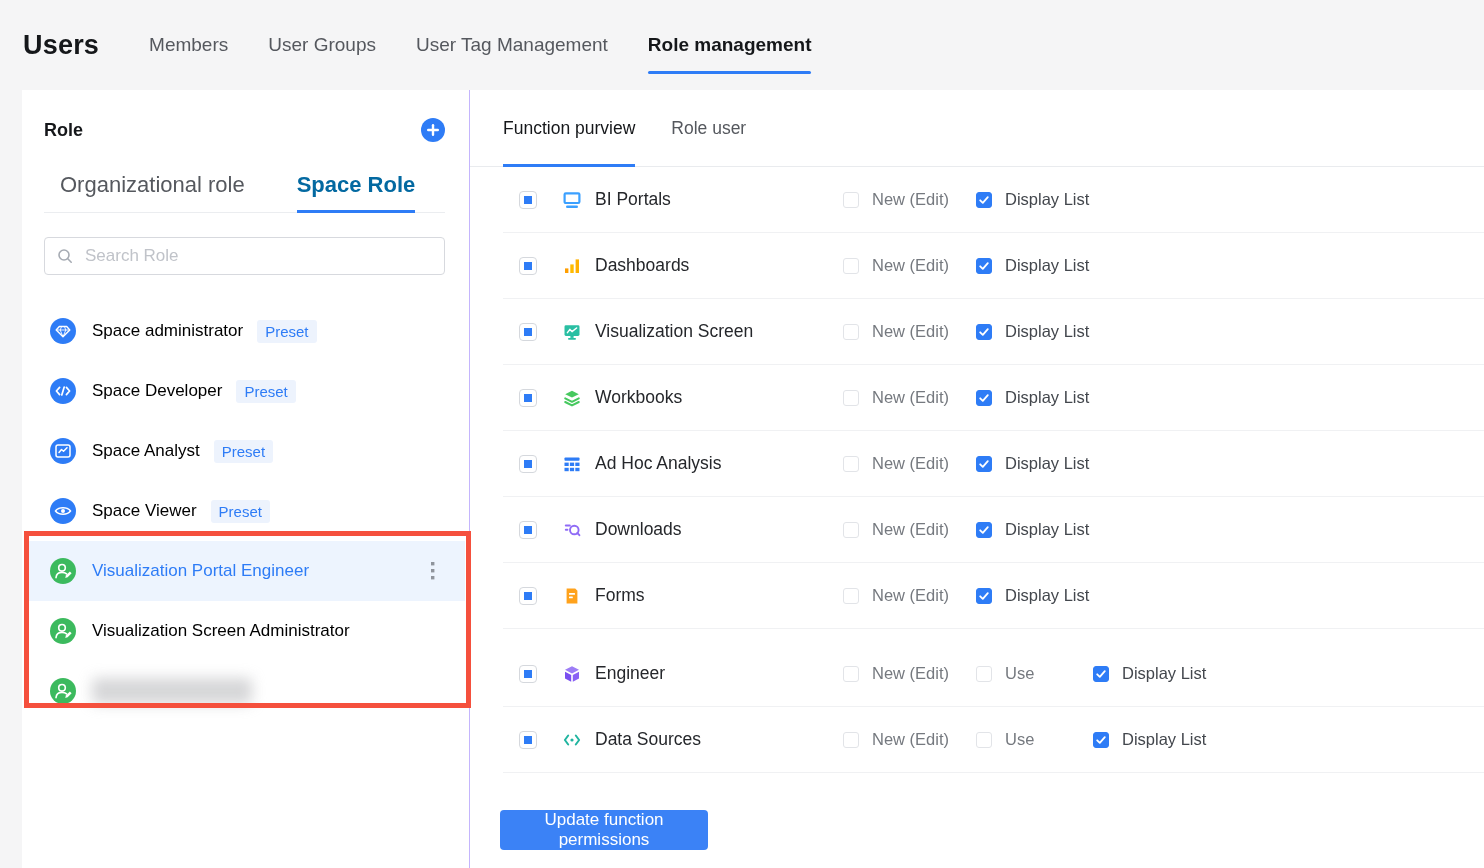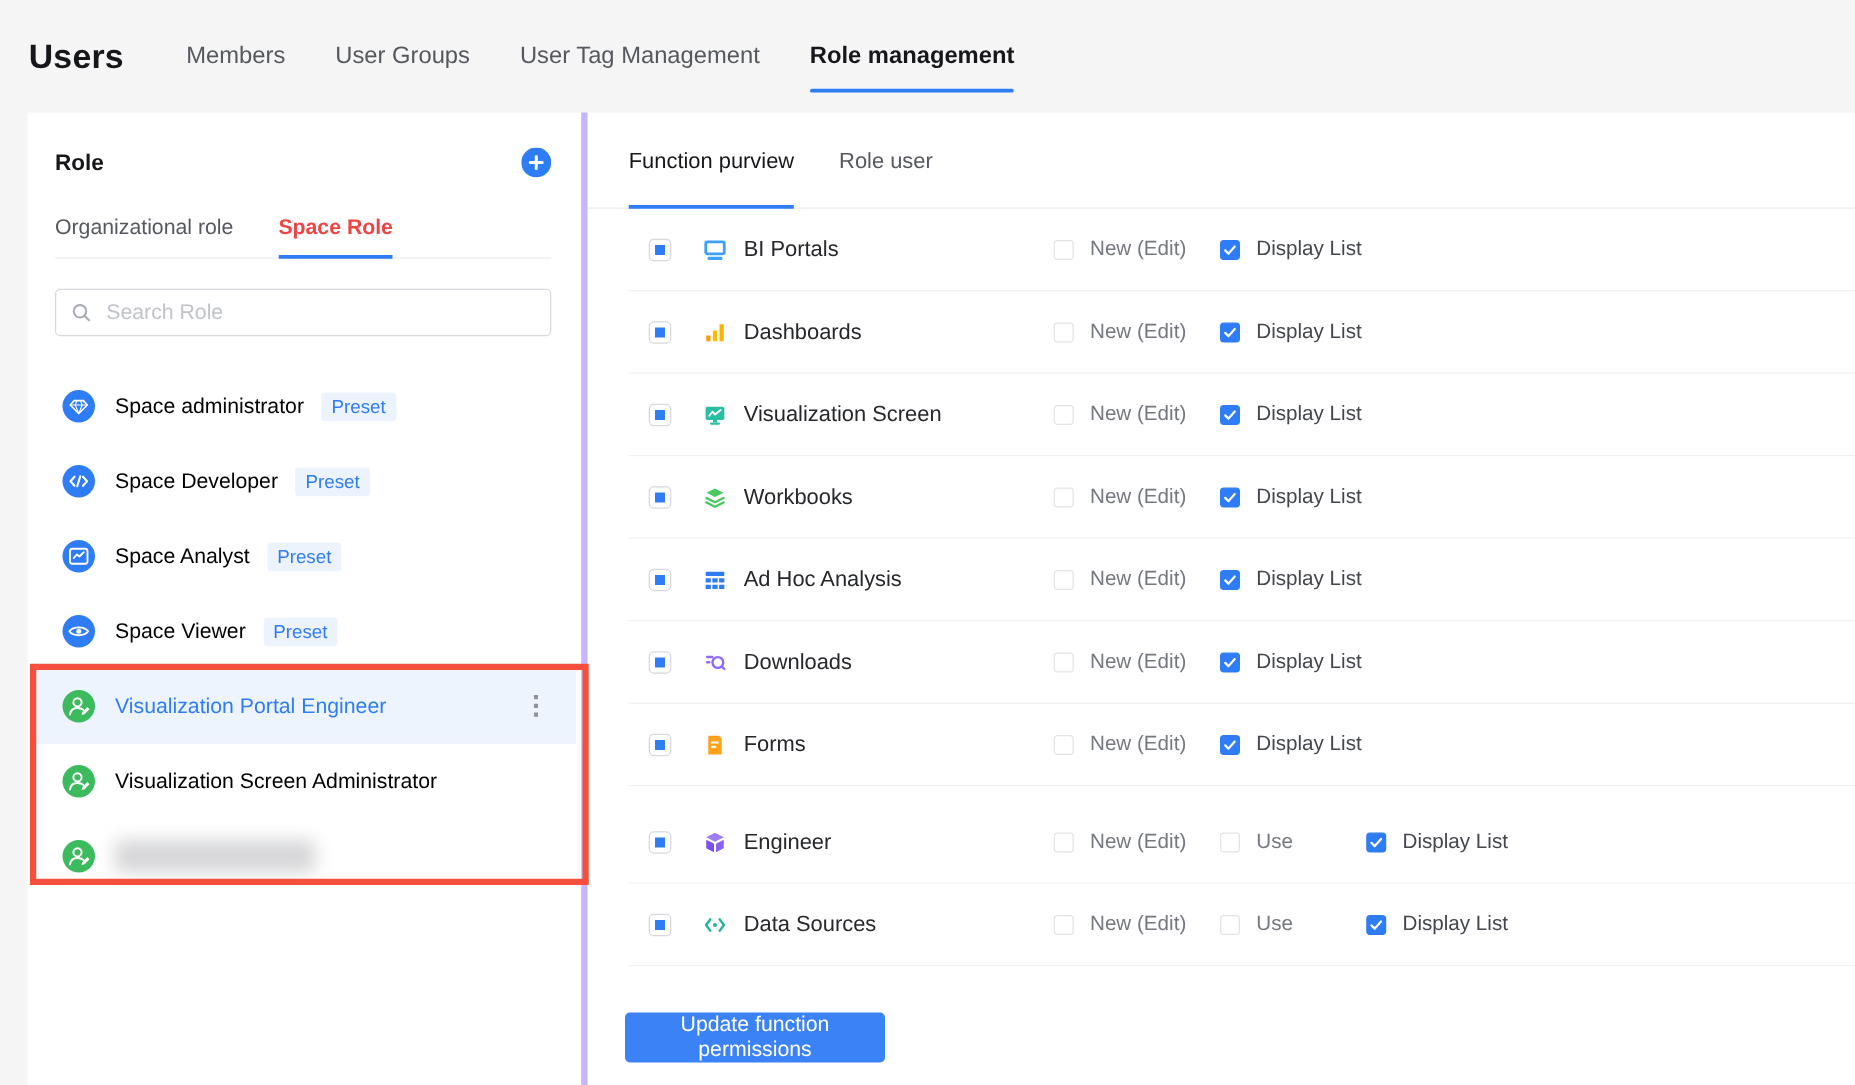--- a/index.html
+++ b/index.html
@@ -12,27 +12,27 @@
   .page-title{font-size:27px;font-weight:700;color:#15171a;letter-spacing:.2px;}
   .top-tabs{display:flex;margin-left:50px;gap:40px;align-self:stretch;}
   .top-tab{font-size:19px;color:#55585e;display:flex;align-items:center;position:relative;cursor:pointer;white-space:nowrap;}
   .top-tab.active{font-weight:700;color:#15171a;}
   .top-tab.active::after{content:"";position:absolute;left:0;right:0;bottom:16px;height:3px;border-radius:2px;background:var(--accent);}
 
   
   .panel{position:absolute;left:22px;top:90px;right:0;bottom:0;background:#fff;display:flex;}
 
   
-  .sidebar{width:448px;flex:none;border-right:5px solid #c4b5fd;position:relative;padding:0 24px 0 22px;}
+  .sidebar{width:448px;flex:none;border-right:1px solid #c4b5fd;position:relative;padding:0 24px 0 22px;}
   .role-head{margin-top:28px;display:flex;align-items:center;justify-content:space-between;}
   .role-title{font-size:18px;font-weight:700;color:#15171a;}
   .add-btn{width:24px;height:24px;cursor:pointer;display:flex;}
   .side-tabs{display:flex;gap:36px;margin-top:30px;border-bottom:1px solid #ebedf0;}
-  .side-tab{font-size:17px;color:#55585e;padding-bottom:14px;position:relative;cursor:pointer;}
-  .side-tab.active{color:#ef4444;font-weight:700;}
+  .side-tab{font-size:22px;color:#55585e;padding-bottom:14px;position:relative;cursor:pointer;margin-left:16px;}
+  .side-tab.active{color:#0369a1;font-weight:700;}
   .side-tab.active::after{content:"";position:absolute;left:0;right:0;bottom:-1px;height:3px;background:var(--accent);}
   .search-wrap{margin-top:24px;position:relative;}
   .search-input{width:100%;height:38px;border:1px solid #d7d9de;border-radius:4px;padding:0 10px 0 40px;font-size:17px;color:#333;outline:none;font-family:inherit;background:#fff;}
   .search-input::placeholder{color:#c0c3c9;}
   .search-ic{position:absolute;left:13px;top:11px;display:flex;}
   .role-list{margin:26px -20px 0 -20px;}
   .role-row{height:60px;display:flex;align-items:center;padding:0 14px 0 26px;cursor:pointer;}
   .role-row.selected{background:#edf4fe;}
   .role-avatar{width:26px;height:26px;border-radius:50%;flex:none;display:flex;align-items:center;justify-content:center;}
   .role-name{margin-left:16px;font-size:17px;color:#000000;white-space:nowrap;}

